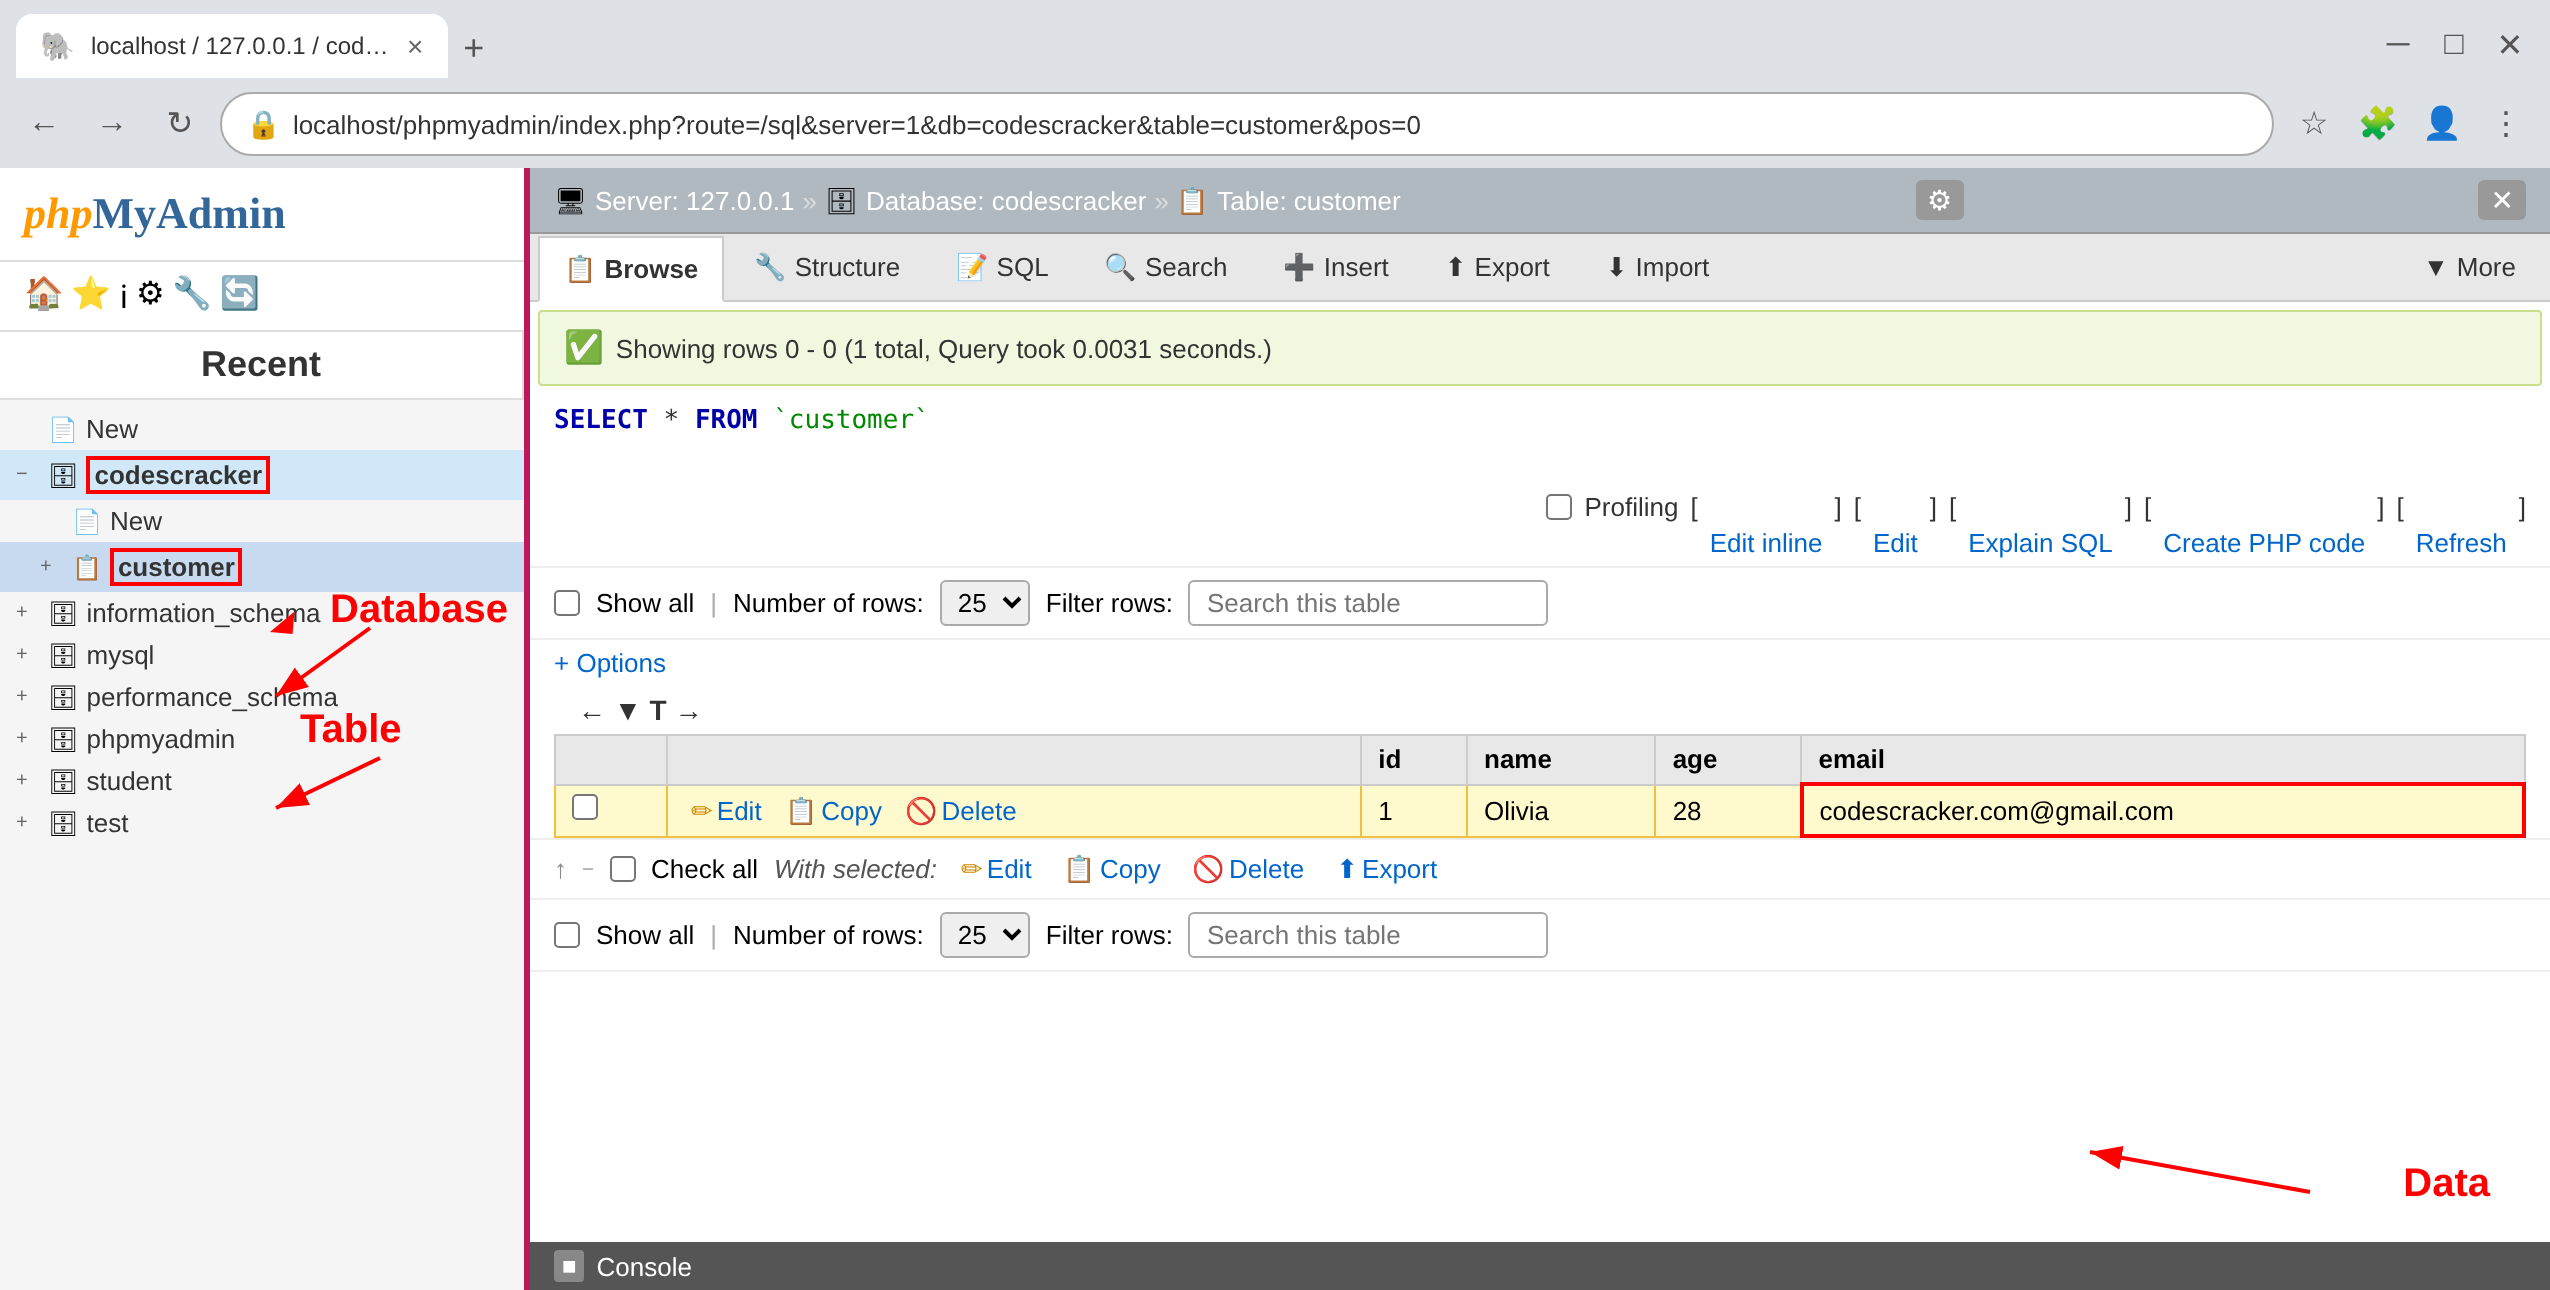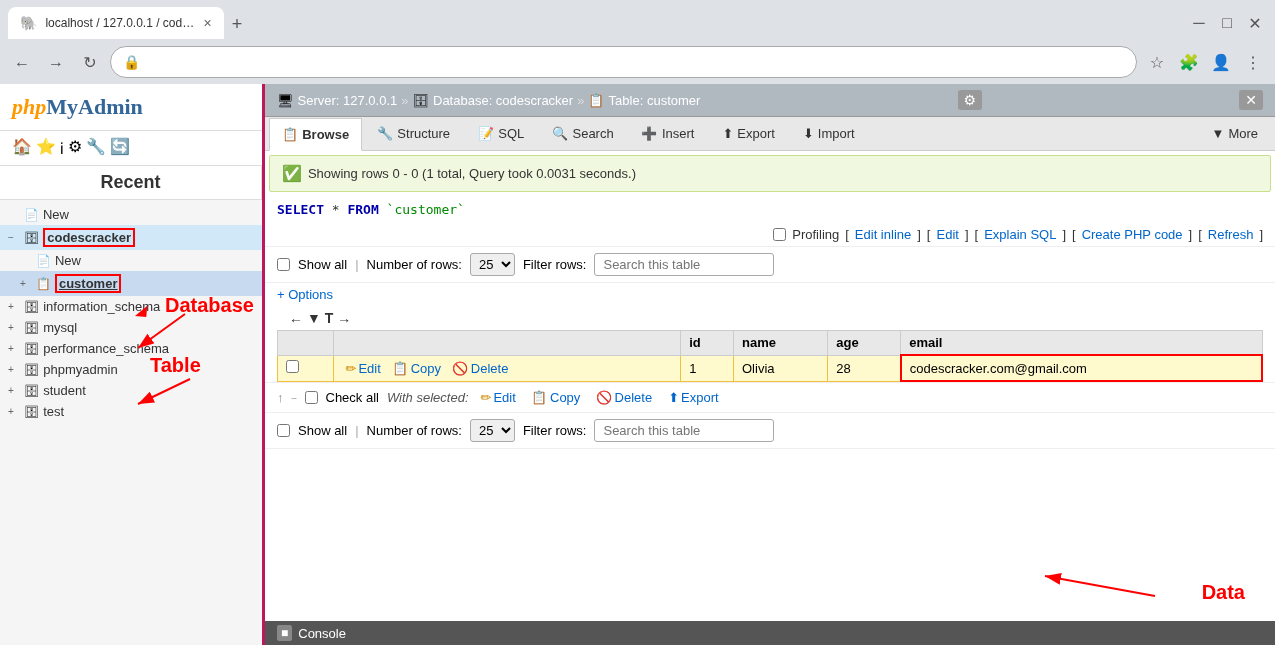--- a/index.html
+++ b/index.html
@@ -64,21 +64,21 @@
     .success-bar { background: #f0f8e0; border: 1px solid #c8e08a; padding: 8px 12px; display: flex; align-items: center; gap: 6px; font-size: 13px; color: #333; margin: 4px; border-radius: 2px; }
     .success-icon { color: green; font-size: 16px; }
 
     
     .sql-query { padding: 6px 12px; font-family: monospace; font-size: 13px; color: #333; }
     .sql-keyword { color: #00a; font-weight: bold; }
     .sql-table { color: #080; }
 
     
     .profiling-bar { display: flex; align-items: center; justify-content: flex-end; padding: 4px 12px; gap: 6px; font-size: 13px; color: #333; border-bottom: 1px solid #eee; }
-    .profiling-link { color: #06c; text-decoration: none; cursor: pointer; }
+    .profiling-link { color: #06c; text-decoration: none; cursor: pointer; margin-top: 36px; }
     .profiling-checkbox { cursor: pointer; }
 
     
     .table-controls { display: flex; align-items: center; padding: 6px 12px; gap: 8px; border-bottom: 1px solid #eee; font-size: 13px; }
     .show-all-cb { cursor: pointer; }
     .rows-select { border: 1px solid #aaa; border-radius: 3px; padding: 2px 4px; font-size: 13px; }
     .filter-input { border: 1px solid #aaa; border-radius: 3px; padding: 3px 8px; font-size: 13px; width: 180px; color: #999; }
 
     
     .options-link { padding: 4px 12px; font-size: 13px; color: #06c; cursor: pointer; }
@@ -135,20 +135,21 @@
       <button class="win-btn">✕</button>
     </div>
   </div>
 
   <div class="browser-toolbar">
     <button class="nav-btn">←</button>
     <button class="nav-btn">→</button>
     <button class="nav-btn">↻</button>
     <div class="address-bar">
       <span style="color:#888; font-size:14px;">🔒</span>
+      <input type="text" style="width: 100%;" value="localhost/phpmyadmin/index.php?route=/sql&amp;server=1&amp;db=codescracker&amp;table=customer&amp;pos=0">
     </div>
     <div class="toolbar-icons">
       <button class="toolbar-icon-btn">☆</button>
       <button class="toolbar-icon-btn">🧩</button>
       <button class="toolbar-icon-btn">👤</button>
       <button class="toolbar-icon-btn">⋮</button>
     </div>
   </div>
 
   <div class="app-container">
@@ -186,21 +187,21 @@
 
         <div class="tree-item tree-indent1">
           <span class="tree-expand"></span>
           <span style="font-size:12px; color:#888;">📄</span>
           <span class="tree-label">New</span>
         </div>
 
         <div class="tree-item tree-indent1 selected">
           <span class="tree-expand">+</span>
           <span style="font-size:12px;">📋</span>
-          <span class="tree-label" style="font-weight:bold; border:2px solid red; padding:0 2px;text-decoration:underline;">customer</span>
+          <span class="tree-label" style="font-weight:bold; border:2px solid red; padding:0 2px;">customer</span>
         </div>
 
         <div class="tree-item">
           <span class="tree-expand">+</span>
           <span style="font-size:12px;">🗄</span>
           <span class="tree-label">information_schema</span>
         </div>
 
         <div class="tree-item">
           <span class="tree-expand">+</span>

